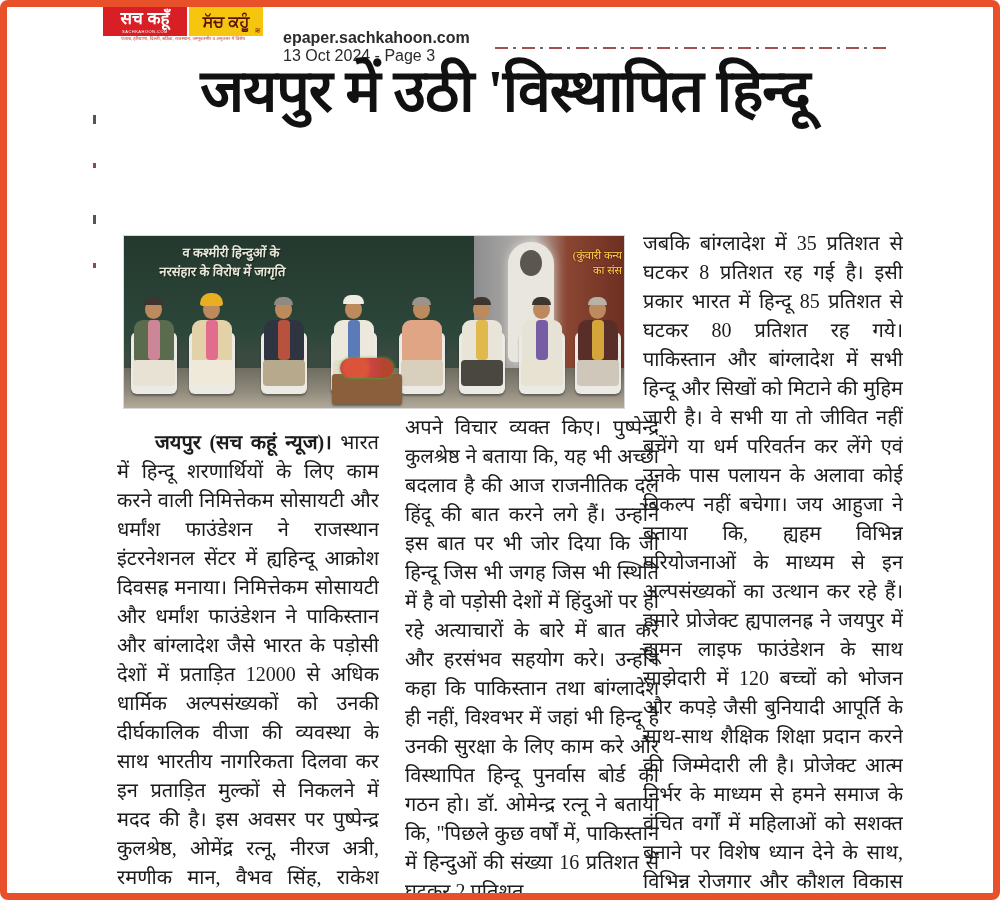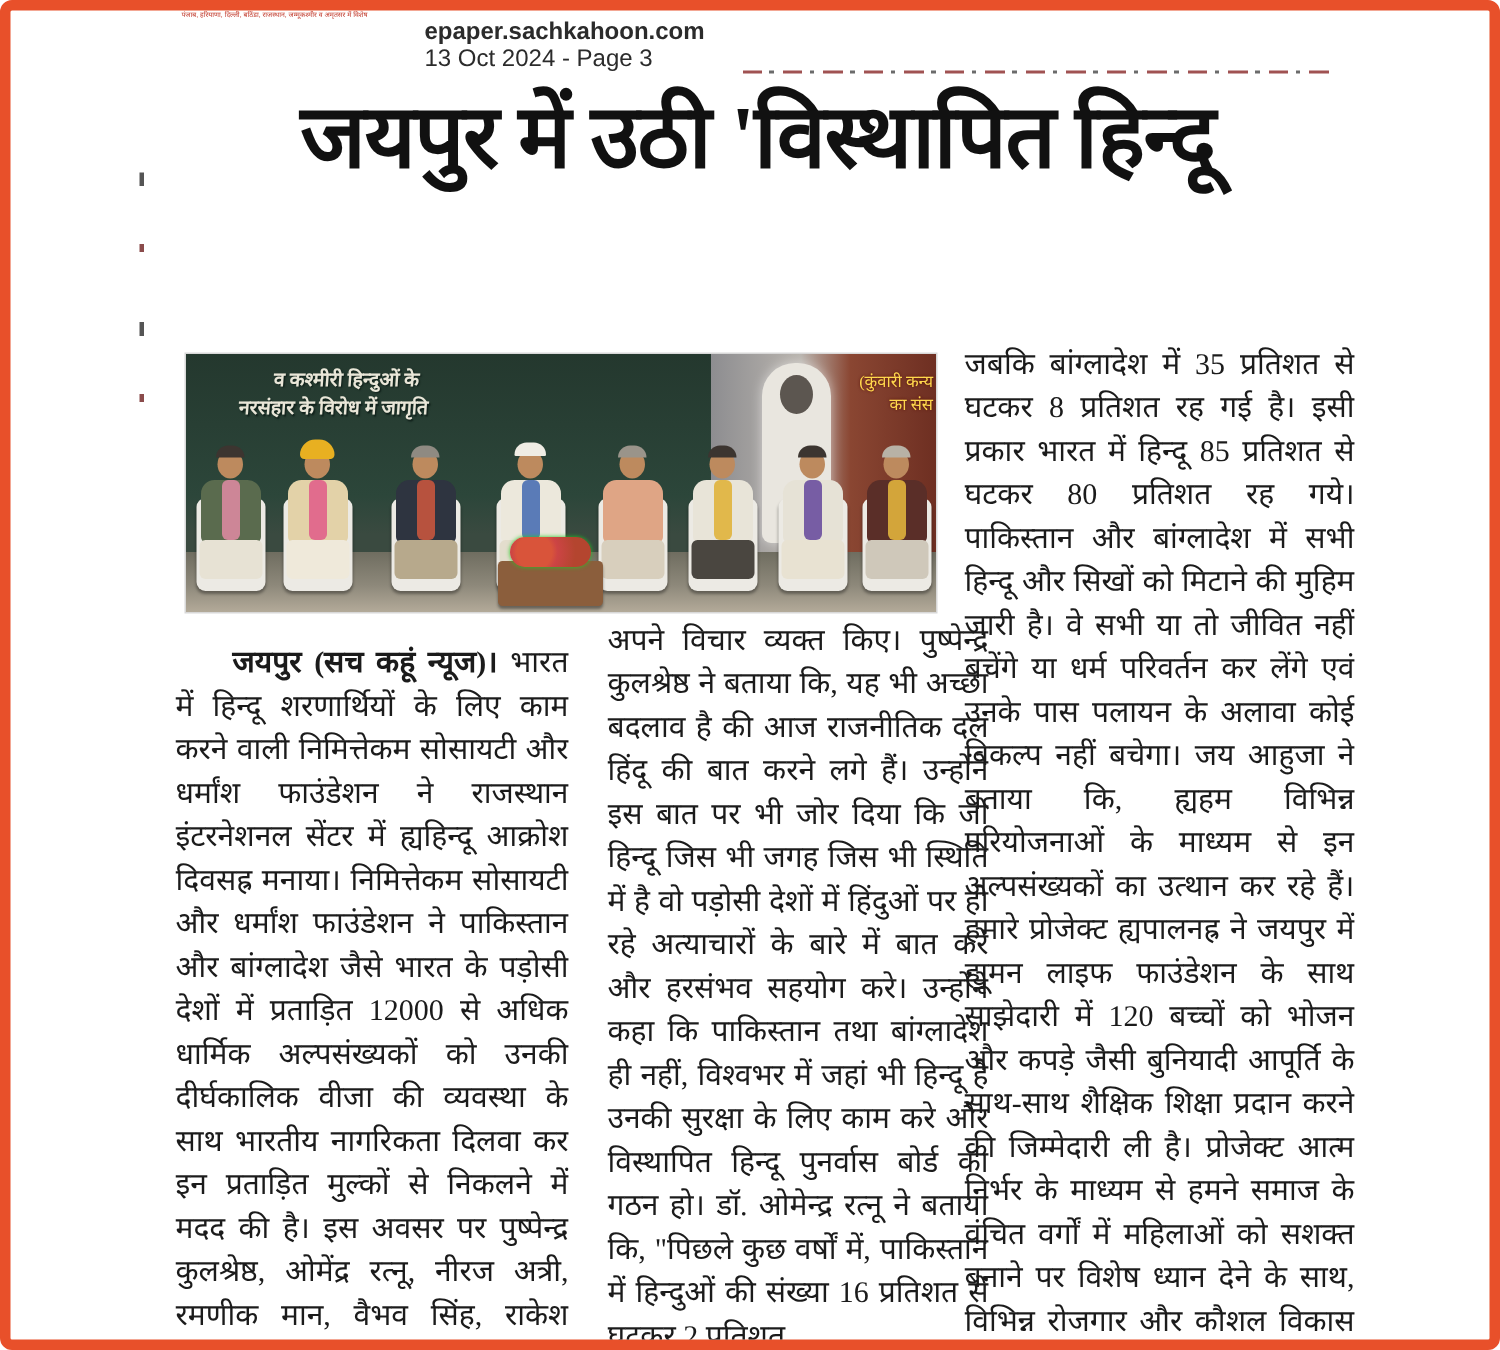--- a/index.html
+++ b/index.html
@@ -13,21 +13,21 @@
   .logo-red{width:84px;height:29px;background:#d91f26;color:#fff;text-align:center;
             font-family:"Liberation Sans",sans-serif;position:relative;}
   .logo-red .big{font-size:17px;font-weight:bold;line-height:20px;margin-top:2px;}
   .logo-red .tiny{font-size:4px;line-height:5px;letter-spacing:.5px;}
   .logo-yellow{width:74px;height:29px;background:#f6c50e;color:#5a1208;text-align:center;
             font-family:"Liberation Sans",sans-serif;position:relative;}
   .logo-yellow .big{font-size:16px;font-weight:bold;line-height:22px;margin-top:4px;}
   .logo-wave{position:absolute;right:2px;bottom:1px;font-size:8px;color:#7a1a05;}
   .logo-tagline{width:160px;font-size:4.6px;line-height:6px;color:#c0392b;text-align:center;
             font-family:"Liberation Sans",sans-serif;white-space:nowrap;overflow:hidden;}
-  .site-block{margin-left:18px;padding-top:6px;font-family:"Liberation Sans",sans-serif;color:#2b2b2b;}
+  .site-block{margin-left:18px;padding-top:22px;font-family:"Liberation Sans",sans-serif;color:#2b2b2b;}
   .site-url{font-size:16px;font-weight:bold;line-height:18px;}
   .site-date{font-size:16px;font-weight:normal;line-height:18px;}
   
   .clip-top{position:absolute;top:40px;left:488px;width:392px;height:2px;
     background:repeating-linear-gradient(90deg,#a05252 0 13px,transparent 13px 18px,#6b6b6b 18px 21px,transparent 21px 27px);}
   .clip-left{position:absolute;left:86px;top:108px;width:3px;height:160px;
     background:repeating-linear-gradient(180deg,#555 0 9px,transparent 9px 48px,#8a4b4b 48px 53px,transparent 53px 100px);}
   
   .headline{position:absolute;top:46px;left:92px;width:812px;text-align:center;color:#111;
             font-weight:bold;font-size:59px;line-height:76px;letter-spacing:-1px;}
@@ -71,20 +71,30 @@
   .dateline{font-weight:bold;}
   .indent{text-indent:38px;}
 </style>
 </head>
 <body>
 
 <div class="page">
 
   <div class="header">
     <div class="logo">
+      <div class="logo-row">
+        <div class="logo-red">
+          <div class="big">सच कहूँ</div>
+          <div class="tiny">SACHKAHOON.COM</div>
+        </div>
+        <div class="logo-yellow">
+          <div class="big">ਸੱਚ ਕਹੂੰ</div>
+          <span class="logo-wave">≋</span>
+        </div>
+      </div>
       <div class="logo-tagline">पंजाब, हरियाणा, दिल्ली, बठिंडा, राजस्थान, जम्मूकश्मीर व अमृतसर में विशेष</div>
     </div>
     <div class="site-block">
       <div class="site-url">epaper.sachkahoon.com</div>
       <div class="site-date">13 Oct 2024 - Page 3</div>
     </div>
   </div>
 
   <div class="clip-top"></div>
   <div class="clip-left"></div>

